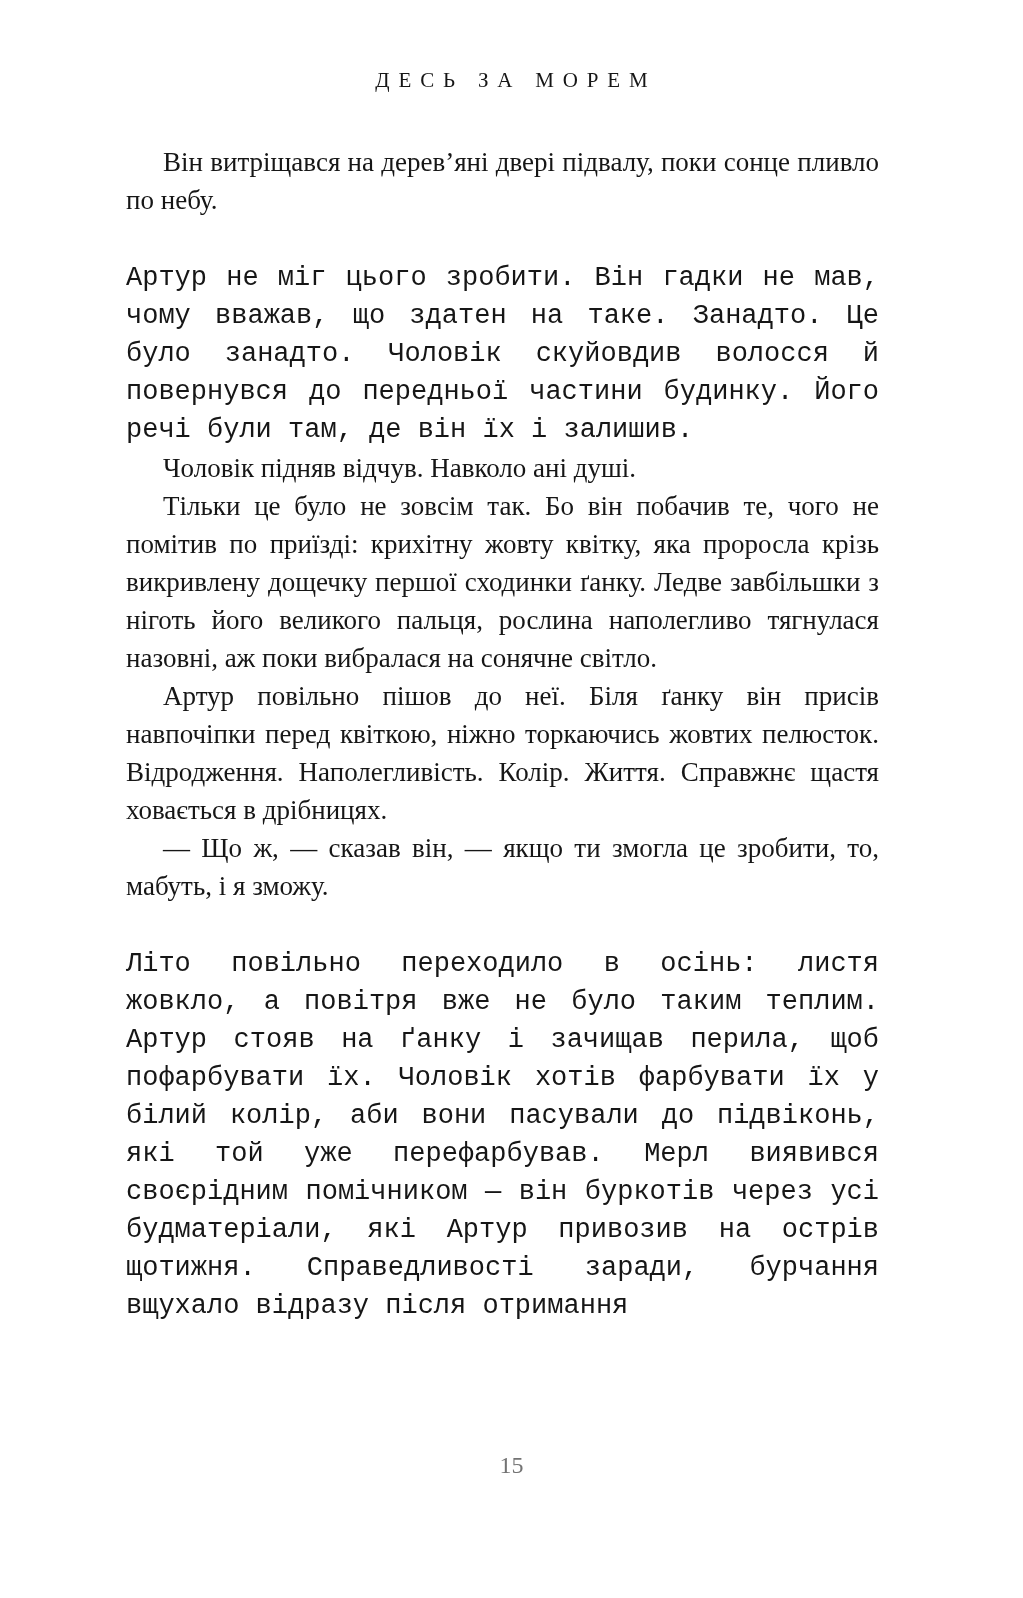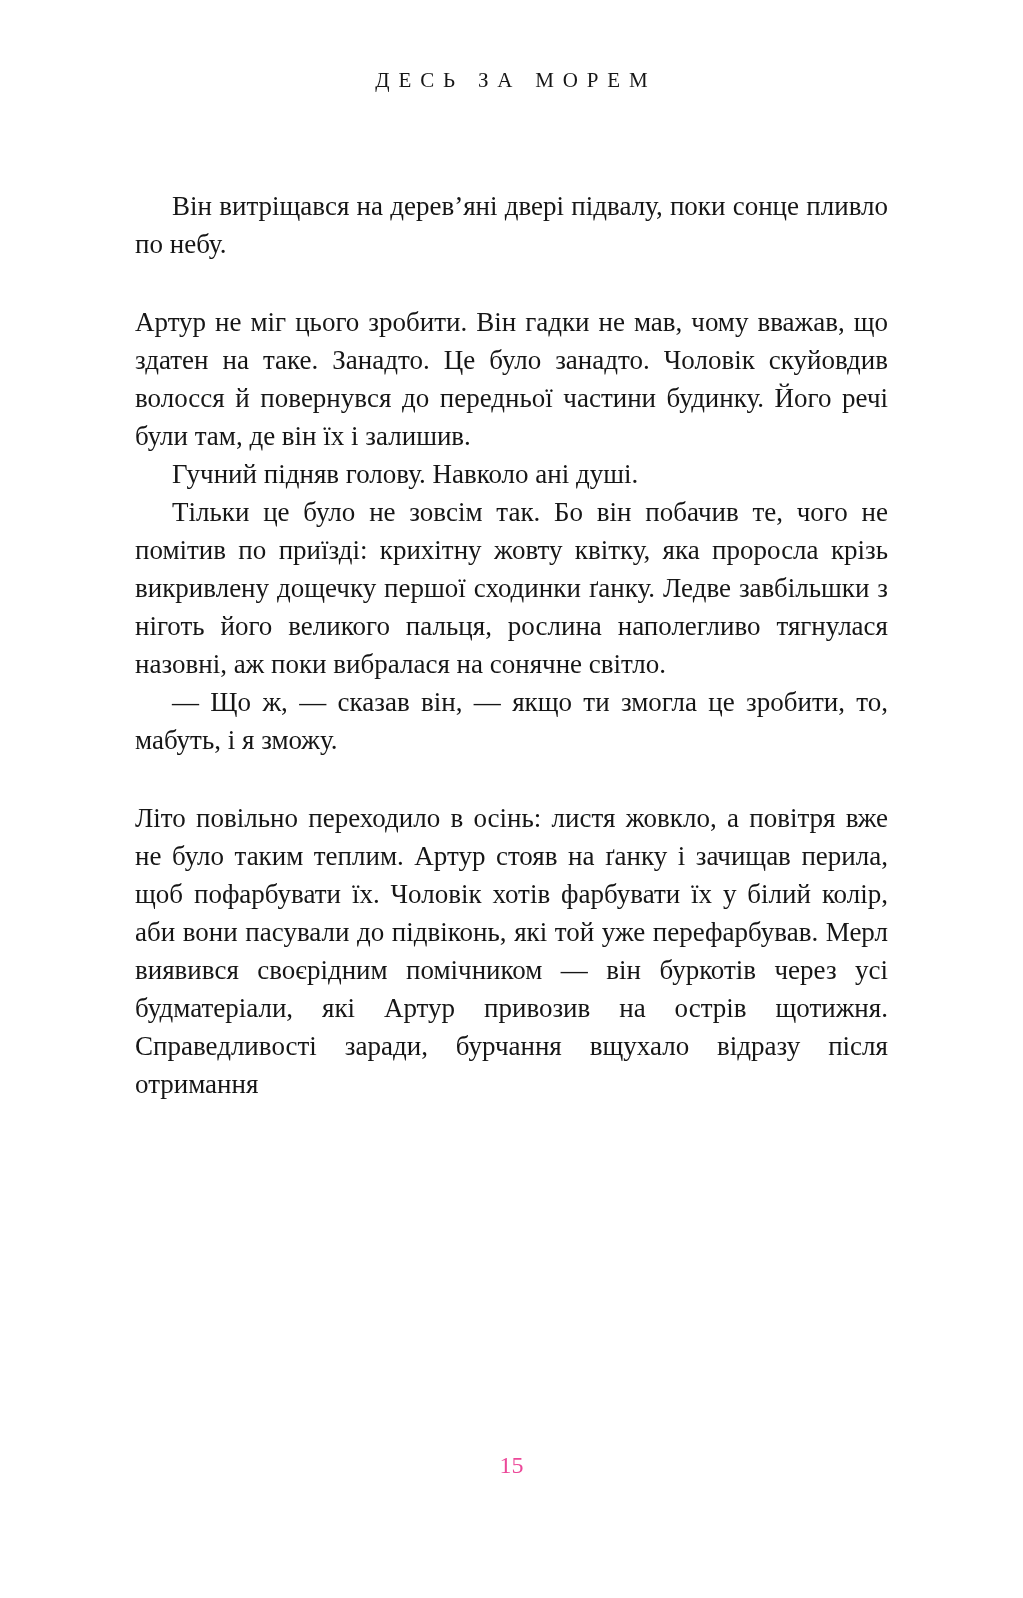--- a/index.html
+++ b/index.html
@@ -26,58 +26,59 @@
     text-align: center;
     font-size: 21px;
     letter-spacing: 0.42em;
     text-indent: 0.42em; 
     font-weight: 400;
     color: #161616;
   }
   .page-body {
     position: absolute;
     top: 143px;
-    left: 135px;
+    left: 126px;
     width: 753px;
-    margin-top: 44px;
   }
   .para {
     margin: 0;
     font-size: 27px;
     line-height: 38px;
     text-align: justify;
     color: #161616;
   }
   .para.indent {
     text-indent: 37px;
   }
   .para.section-start {
     margin-top: 40px;
+    font-family: Liberation Mono, monospace;
   }
   .page-number {
     position: absolute;
     top: 1452px;
     left: 135px;
     width: 753px;
     text-align: center;
     font-size: 24px;
-    color: #ec4899;
+    color: #737373;
   }
 </style>
 </head>
 <body>
 
 <div class="book-page">
 
   <div class="running-head">ДЕСЬ ЗА МОРЕМ</div>
 
   <div class="page-body">
       <p class="para indent">Він витріщався на дерев’яні двері підвалу, поки сонце пливло по небу.</p>
       <p class="para section-start">Артур не міг цього зробити. Він гадки не мав, чому вважав, що здатен на таке. Занадто. Це було занадто. Чоловік скуйовдив волосся й повернувся до передньої частини будинку. Його речі були там, де він їх і залишив.</p>
-      <p class="para indent">Гучний підняв голову. Навколо ані душі.</p>
+      <p class="para indent">Чоловік підняв відчув. Навколо ані душі.</p>
       <p class="para indent">Тільки це було не зовсім так. Бо він побачив те, чого не помітив по приїзді: крихітну жовту квітку, яка проросла крізь викривлену дощечку першої сходинки ґанку. Ледве завбільшки з ніготь його великого пальця, рослина наполегливо тягнулася назовні, аж поки вибралася на сонячне світло.</p>
+      <p class="para indent">Артур повільно пішов до неї. Біля ґанку він присів навпочіпки перед квіткою, ніжно торкаючись жовтих пелюсток. Відродження. Наполегливість. Колір. Життя. Справжнє щастя ховається в дрібницях.</p>
       <p class="para indent">— Що ж, — сказав він, — якщо ти змогла це зробити, то, мабуть, і я зможу.</p>
       <p class="para section-start">Літо повільно переходило в осінь: листя жовкло, а повітря вже не було таким теплим. Артур стояв на ґанку і зачищав перила, щоб пофарбувати їх. Чоловік хотів фарбувати їх у білий колір, аби вони пасували до підвіконь, які той уже перефарбував. Мерл виявився своєрідним помічником — він буркотів через усі будматеріали, які Артур привозив на острів щотижня. Справедливості заради, бурчання вщухало відразу після отримання</p>
     </div>
 
   <div class="page-number">15</div>
 
 </div>
 
 </body></html>

